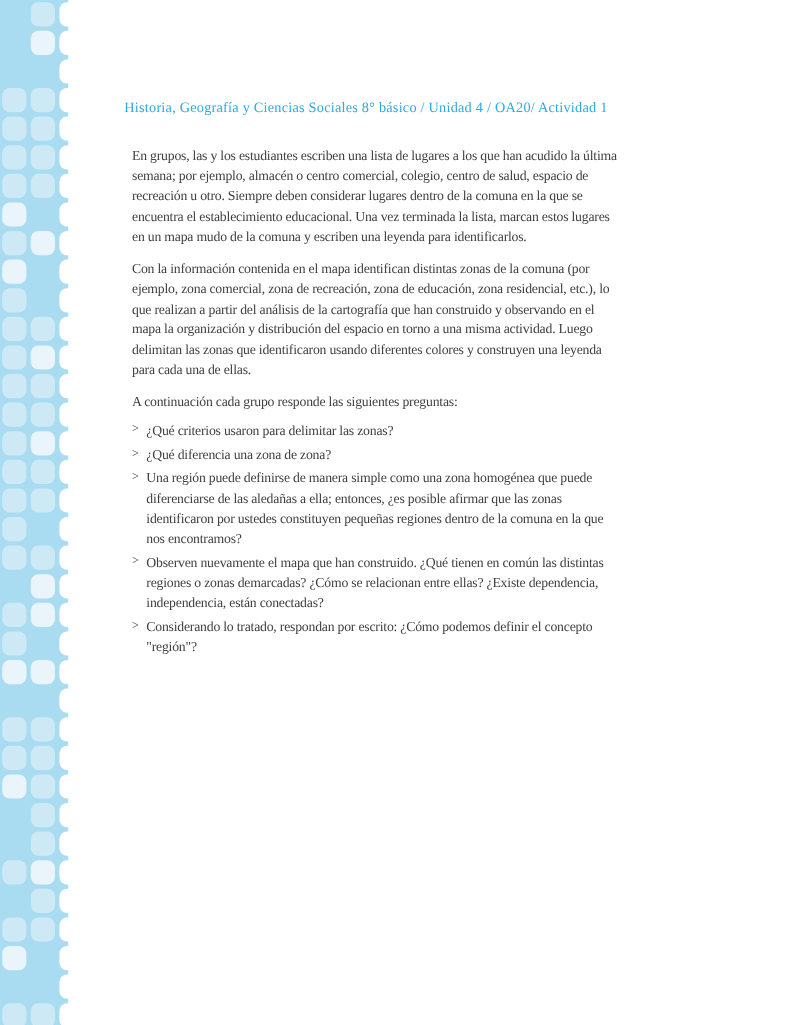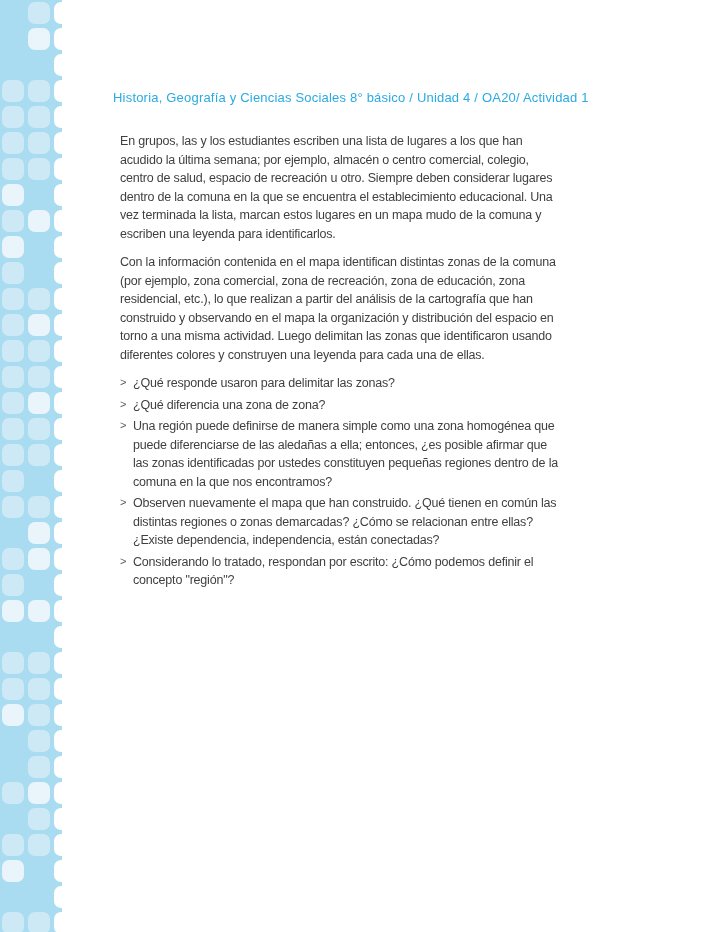--- a/index.html
+++ b/index.html
@@ -43,20 +43,21 @@
   
   .content {
     position: absolute;
     left: 113px;
     top: 89px;
     width: 452px;
     color: var(--body-text, #3f3f3f);
     font-size: 12.5px;
     line-height: 18.5px;
     letter-spacing: -0.2px;
+    font-family: Liberation Serif, serif;
   }
   .doc-title {
     margin: 0 0 26px 0;
     font-size: 13px;
     font-weight: normal;
     line-height: 17px;
     letter-spacing: 0.2px;
     color: var(--title-color, #29abe2);
     white-space: nowrap;
   }
@@ -186,33 +187,34 @@
     </div>
 
   <div class="content">
     <h1 class="doc-title">Historia, Geografía y Ciencias Sociales 8° básico / Unidad 4 / OA20/ Actividad 1</h1>
 
     <p>En grupos, las y los estudiantes escriben una lista de lugares a los que han acudido la última semana; por ejemplo, almacén o centro comercial, colegio, centro de salud, espacio de recreación u otro. Siempre deben considerar lugares dentro de la comuna en la que se encuentra el establecimiento educacional. Una vez terminada la lista, marcan estos lugares en un mapa mudo de la comuna y escriben una leyenda para identificarlos.</p>
 
     <p>Con la información contenida en el mapa identifican distintas zonas de la comuna (por ejemplo, zona comercial, zona de recreación, zona de educación, zona residencial, etc.), lo que realizan a partir del análisis de la cartografía que han construido y observando en el mapa la organización y distribución del espacio en torno a una misma actividad. Luego delimitan las zonas que identificaron usando diferentes colores y construyen una leyenda para cada una de ellas.</p>
 
 
+    <p class="questions-intro">A continuación cada grupo responde las siguientes preguntas:</p>
 
     <ul class="questions">
       <li>
         <span class="bullet">&gt;</span>
-        <span>¿Qué responde usaron para delimitar las zonas?</span>
+        <span>¿Qué criterios usaron para delimitar las zonas?</span>
       </li>
       <li>
         <span class="bullet">&gt;</span>
         <span>¿Qué diferencia una zona de zona?</span>
       </li>
       <li>
         <span class="bullet">&gt;</span>
-        <span>Una región puede definirse de manera simple como una zona homogénea que puede diferenciarse de las aledañas a ella; entonces, ¿es posible afirmar que las zonas identificadas por ustedes constituyen pequeñas regiones dentro de la comuna en la que nos encontramos?</span>
+        <span>Una región puede definirse de manera simple como una zona homogénea que puede diferenciarse de las aledañas a ella; entonces, ¿es posible afirmar que las zonas identificaron por ustedes constituyen pequeñas regiones dentro de la comuna en la que nos encontramos?</span>
       </li>
       <li>
         <span class="bullet">&gt;</span>
         <span>Observen nuevamente el mapa que han construido. ¿Qué tienen en común las distintas regiones o zonas demarcadas? ¿Cómo se relacionan entre ellas? ¿Existe dependencia, independencia, están conectadas?</span>
       </li>
       <li>
         <span class="bullet">&gt;</span>
         <span>Considerando lo tratado, respondan por escrito: ¿Cómo podemos definir el concepto "región"?</span>
       </li>
     </ul>

